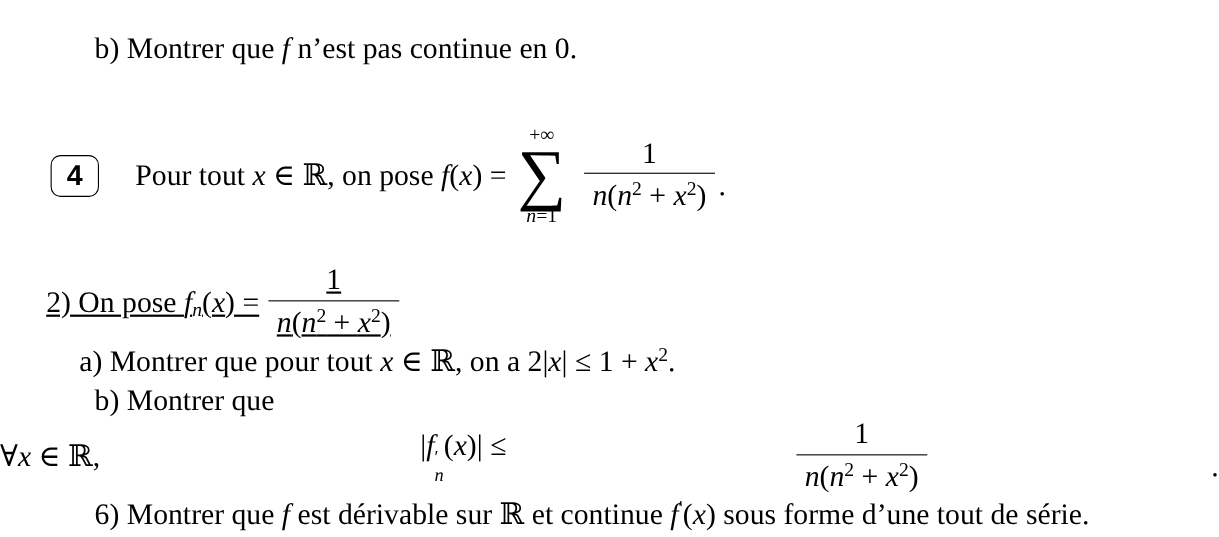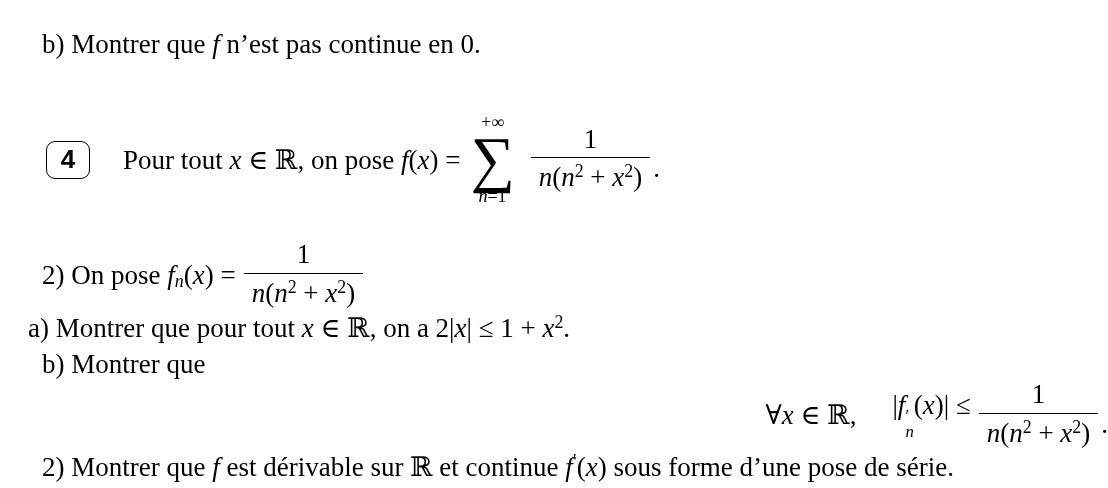--- a/index.html
+++ b/index.html
@@ -6,35 +6,35 @@
   .page {
     position: relative;
     width: 1108px;
     height: 488px;
     background: #ffffff;
     color: #000000;
     font-family: "Liberation Serif", "DejaVu Serif", "DejaVu Sans", serif;
     font-size: 27px;
     overflow: hidden;
   }
-  .line { position: absolute; white-space: nowrap; line-height: 34px; }
+  .line { position: absolute; white-space: nowrap; line-height: 34px; margin-left: 44px; }
   .row  { position: absolute; display: flex; align-items: center; white-space: nowrap; }
 
   i { font-style: italic; }
   sup { font-size: 0.66em; vertical-align: 0.5em; line-height: 0; }
   sub { font-size: 0.66em; vertical-align: -0.18em; line-height: 0; }
 
   
   .pos-b0  { left: 42px;  top: 27px; }
   .pos-ex4 { left: 46px;  top: 113px; }
   .pos-q1  { left: 42px;  top: 211px; }
-  .pos-q2  { left: 42px;  top: 240px; }
+  .pos-q2  { left: 42px;  top: 240px; text-decoration: underline; }
   .pos-qa  { left: 28px;  top: 311px; }
   .pos-qb  { left: 42px;  top: 347px; }
-  .pos-deq { left: 0;     top: 380px; width: 1108px; justify-content: flex-end; }
+  .pos-deq { left: 0;     top: 380px; width: 1108px; justify-content: space-between; }
   .pos-q4  { left: 42px;  top: 450px; }
 
   
   .numbox {
     display: inline-flex; align-items: center; justify-content: center;
     width: 42px; height: 36px;
     border: 1.8px solid #000; border-radius: 9px;
     font-family: "Liberation Sans", "DejaVu Sans", sans-serif;
     font-weight: 700; font-size: 26px;
     margin-right: 33px; flex: 0 0 auto;
@@ -101,15 +101,15 @@
           <span class="ss-top">′</span>
           <span class="ss-bot">n</span>
         </span><span>(</span><i>x</i><span>)</span><span>|</span><span> ≤ </span></span>
     <span class="frac">
       <span class="frac-num">1</span>
       <span class="frac-den"><i>n</i><span>(</span><i>n</i><sup>2</sup><span> + </span><i>x</i><sup>2</sup><span>)</span></span>
     </span>
     <span class="mid-period">.</span>
   </div>
 
-  <div class="line pos-q4"><span>2) Montrer que </span><i>f</i><span> est dérivable sur </span><span>ℝ</span><span> et continue </span><i>f</i><sup>′</sup><span>(</span><i>x</i><span>)</span><span> sous forme d’une pose de série.</span></div>
+  <div class="line pos-q4"><span>6) Montrer que </span><i>f</i><span> est dérivable sur </span><span>ℝ</span><span> et continue </span><i>f</i><sup>′</sup><span>(</span><i>x</i><span>)</span><span> sous forme d’une tout de série.</span></div>
 
 </div>
 
 </body></html>

